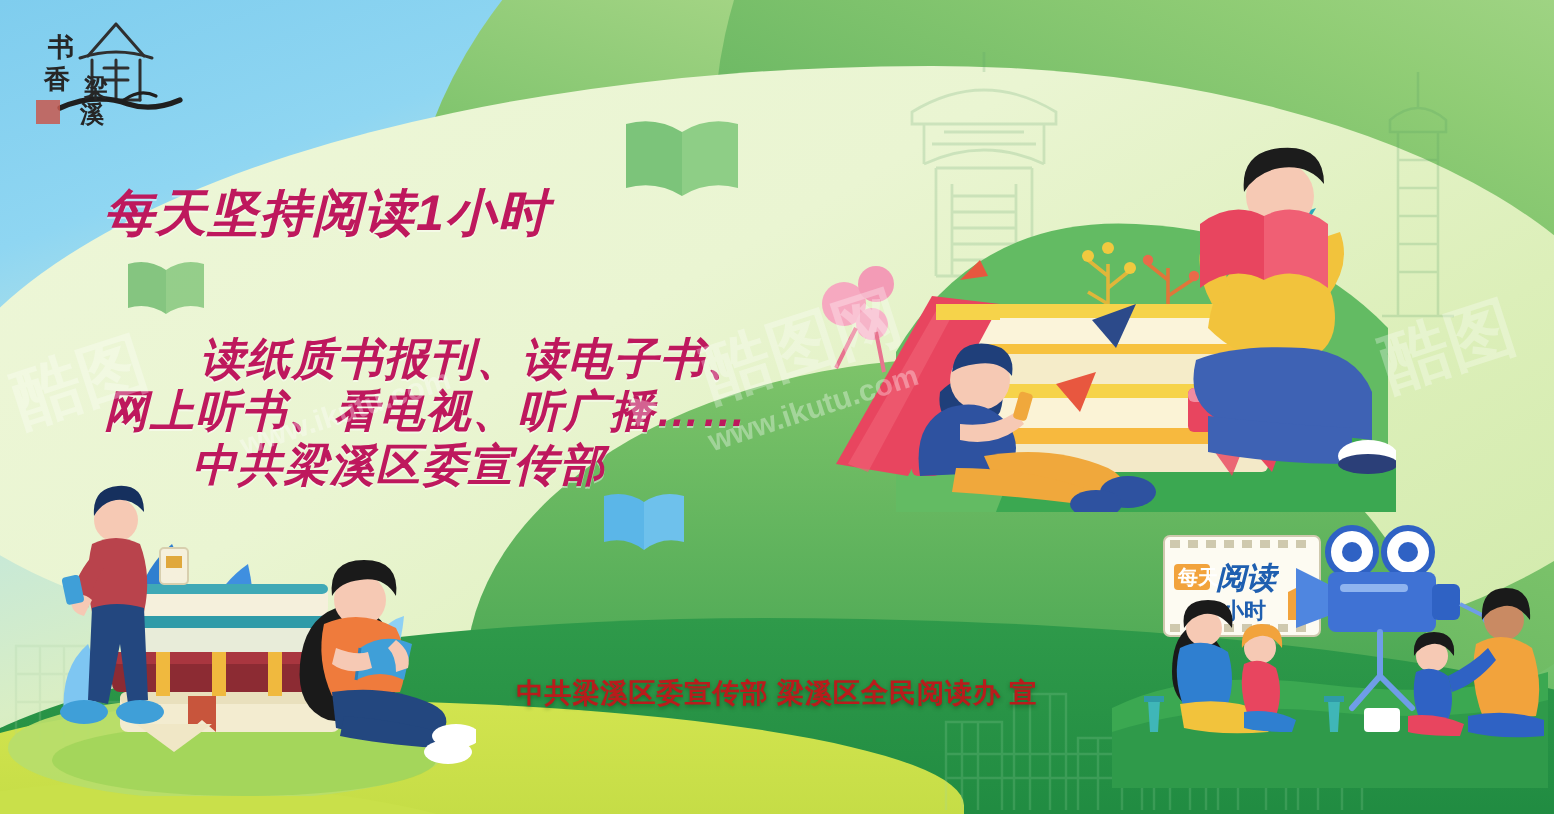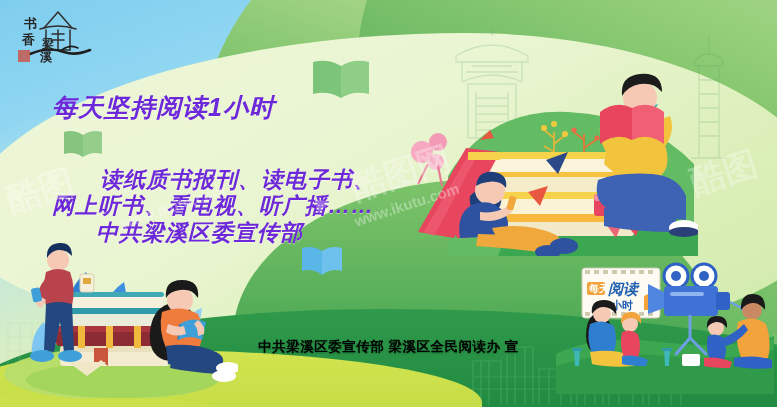--- a/index.html
+++ b/index.html
@@ -39,21 +39,21 @@
   .la-right{right:8px;top:30px;width:120px;height:130px;}
   .la-bottom{right:70px;bottom:0px;width:240px;height:70px;}
   .la-left{left:0px;bottom:34px;width:120px;height:70px;}
 
   
   .logo{position:absolute;left:12px;top:6px;width:92px;height:62px;}
 
   
   .headline{position:absolute;left:52px;top:92px;width:420px;}
   .hl{
-    color:#6d28d9;font-weight:bold;font-style:italic;
+    color:#be185d;font-weight:bold;font-style:italic;
     letter-spacing:1px;line-height:1.22;white-space:nowrap;
     text-shadow:0 1px 0 rgba(255,255,255,.45);
   }
   .hl1{font-size:25px;}
   .hl2{font-size:22px;padding-left:48px;margin-top:44px;}
   .hl3{font-size:22px;}
   .hl4{font-size:22px;padding-left:44px;}
 
   
   .openbook{position:absolute;}
@@ -63,21 +63,21 @@
 
   
   .illus{position:absolute;}
   .il-right{left:408px;top:56px;width:290px;height:200px;}
   .il-left{left:2px;top:238px;width:236px;height:160px;}
   .il-movie{left:556px;top:262px;width:218px;height:132px;}
 
   
   .credit{
     position:absolute;left:0;right:0;top:338px;text-align:center;
-    color:#000000;font-size:13.5px;font-weight:bold;letter-spacing:.5px;
+    color:#b91c1c;font-size:13.5px;font-weight:bold;letter-spacing:.5px;
     text-shadow:0 1px 2px rgba(0,60,20,.45);
   }
 
   
   .wm{position:absolute;color:rgba(255,255,255,.30);font-weight:bold;
       pointer-events:none;user-select:none;}
   .wm-a{left:6px;top:168px;font-size:34px;transform:rotate(-18deg);}
   .wm-b{left:118px;top:198px;font-size:15px;transform:rotate(-18deg);
         color:rgba(255,255,255,.34);}
   .wm-c{left:350px;top:150px;font-size:34px;transform:rotate(-18deg);}

